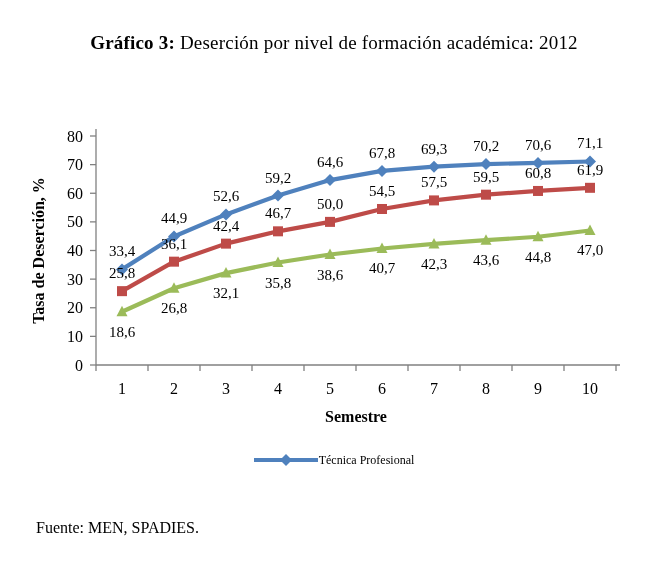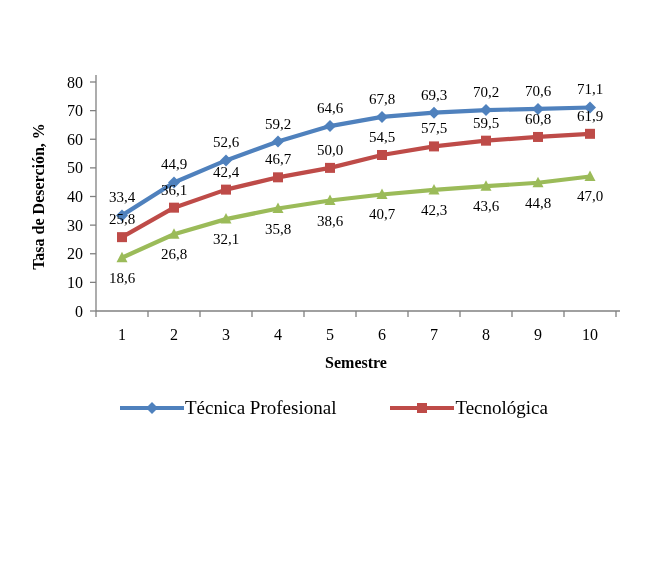--- a/index.html
+++ b/index.html
@@ -26,38 +26,39 @@
     display: block;
     margin-top: 38px;
     font-family: "Liberation Serif", serif;
   }
   .legend {
     display: flex;
     justify-content: center;
     align-items: center;
     gap: 54px;
     margin-top: 14px;
-    font-size: 19px;
+    font-size: 12px;
   }
   .legend-item {
     display: flex;
     align-items: center;
     gap: 1px;
   }
   .legend-key { display: block; }
   .footer {
     margin: 50px 0 0 36px;
     font-size: 16px;
   }
 </style>
 </head>
 <body>
 
 <div class="page">
 
+  <h1 class="title"><span class="bold">Gráfico 3:</span><span> Deserción por nivel de formación académica: 2012</span></h1>
 
   <svg id="chart-svg" width="668" height="345" viewBox="0 0 668 345">
       <g stroke="#808080" stroke-width="1.3">
         <line x1="96" y1="37" x2="96" y2="273"></line>
         <line x1="96" y1="273" x2="620" y2="273"></line>
         <line x1="90" y1="273" x2="96" y2="273"></line>
         <line x1="90" y1="244.375" x2="96" y2="244.375"></line>
         <line x1="90" y1="215.75" x2="96" y2="215.75"></line>
         <line x1="90" y1="187.125" x2="96" y2="187.125"></line>
         <line x1="90" y1="158.5" x2="96" y2="158.5"></line>
@@ -180,23 +181,17 @@
     </svg>
 
   <div class="legend">
     <div class="legend-item">
       <svg class="legend-key" width="64" height="18">
           <line x1="1" y1="9" x2="63" y2="9" stroke="#4F81BD" stroke-width="4.2" stroke-linecap="round"></line>
           <polygon points="32,3 38,9 32,15 26,9" fill="#4F81BD"></polygon>
         </svg>
       <span>Técnica Profesional</span>
     </div>
-    <div class="legend-item">
-      <svg class="legend-key" width="64" height="18">
-          <line x1="1" y1="9" x2="63" y2="9" stroke="#BE4B48" stroke-width="4.2" stroke-linecap="round"></line>
-          <rect x="27" y="4" width="10" height="10" fill="#BE4B48"></rect>
-        </svg>
-      <span>Tecnológica</span>
-    </div>
   </div>
 
+  <div class="footer">Fuente: MEN, SPADIES.</div>
 
 </div>
 
 </body></html>

